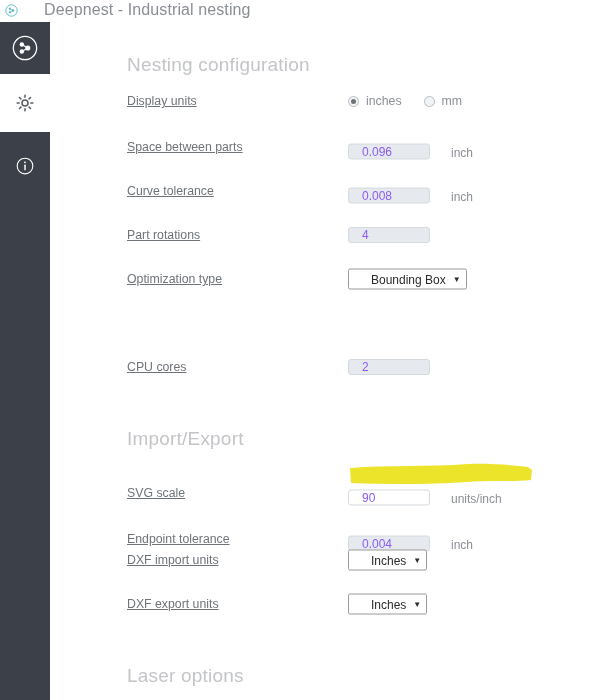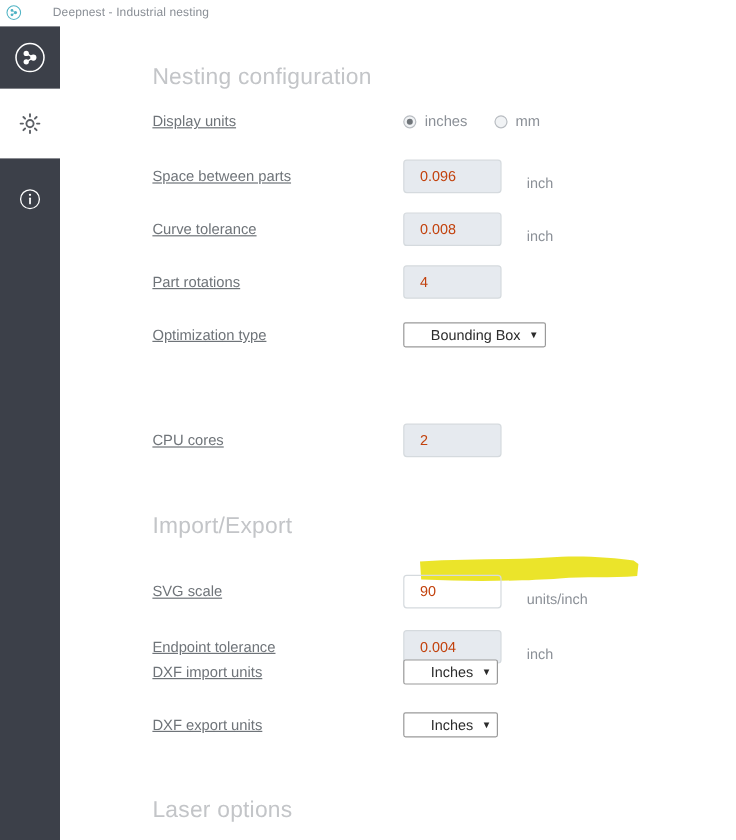--- a/index.html
+++ b/index.html
@@ -30,21 +30,21 @@
     align-items: center;
     padding-left: 5px;
   }
   .titlebar-icon {
     width: 13px; height: 13px;
     margin-right: 6px;
     flex: 0 0 auto;
     display: block;
   }
   .titlebar-text {
-    font-size: 10px;
+    font-size: 16px;
     color: #8a8f96;
     letter-spacing: 0.1px;
     white-space: nowrap;
     padding-left: 20px;
   }
 
   
   .rail {
     position: absolute;
     left: 0; top: 20px;
@@ -101,35 +101,35 @@
     left: 77px;
     top: 50%;
     transform: translateY(-50%);
     font-size: 12.3px;
     color: #6f7479;
     white-space: nowrap;
     text-decoration: underline;
   }
   .row-control {
     position: absolute;
-    left: 286px;
+    left: 298px;
     top: 50%;
     transform: translateY(-50%);
     display: flex;
-    align-items: center;
+    align-items: flex-end;
   }
 
   
   .field {
     width: 82px;
-    height: 28px;
+    height: 16px;
     background: #e6eaef;
     border: 1px solid #d5dade;
     border-radius: 3px;
-    color: #c2410c;
+    color: #8b5cf6;
     font-family: "Liberation Sans", sans-serif;
     font-size: 12px;
     padding: 0 0 0 13px;
     outline: none;
     display: flex;
     align-items: center;
   }
   .unit {
     margin-left: 21px;
     font-size: 12px;

